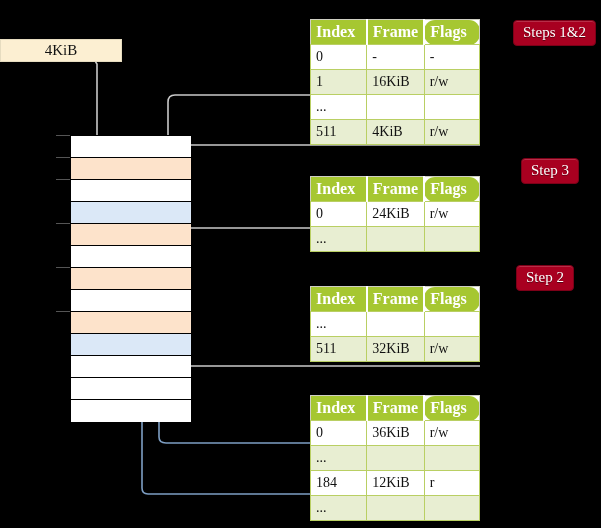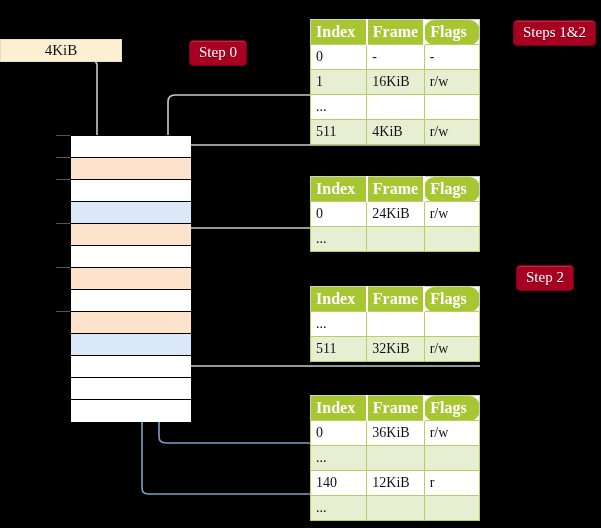--- a/index.html
+++ b/index.html
@@ -144,22 +144,22 @@
 
     <path d="M480,366 L189,366 Q183,366 183,360 L183,320" fill="none" stroke="#c9c9c9" stroke-width="1.6" marker-end="url(#ah-gray)"></path>
 
     <path d="M480,443 L166,443 Q159,443 159,437 L159,338" fill="none" stroke="#7e9fc4" stroke-width="1.6" marker-end="url(#ah-blue)"></path>
 
     <path d="M480,494 L148,494 Q142,494 142,488 L142,222" fill="none" stroke="#7e9fc4" stroke-width="1.6" marker-end="url(#ah-blue)"></path>
   </svg>
 
   <div class="src-box" style="left:0px; top:39px; width:120px;">4KiB</div>
 
-  <div class="step-badge" style="left:189px; top:40px;">Step 0</div>
   <div class="step-badge" style="left:513px; top:20px;">Steps 1&amp;2</div>
+  <div class="step-badge" style="left:521px; top:158px;">Step 3</div>
   <div class="step-badge" style="left:516px; top:265px;">Step 2</div>
 
   <div id="memcol">
       <div class="mrow" style="top: 0px;"></div>
       <div class="mrow orange" style="top: 22px;"></div>
       <div class="mrow" style="top: 44px;"></div>
       <div class="mrow blue" style="top: 66px;"></div>
       <div class="mrow orange" style="top: 88px;"></div>
       <div class="mrow" style="top: 110px;"></div>
       <div class="mrow orange" style="top: 132px;"></div>
@@ -288,21 +288,21 @@
         <td>0</td>
         <td>36KiB</td>
         <td>r/w</td>
       </tr>
       <tr class="alt">
         <td>...</td>
         <td></td>
         <td></td>
       </tr>
       <tr>
-        <td>140</td>
+        <td>184</td>
         <td>12KiB</td>
         <td>r</td>
       </tr>
       <tr class="alt">
         <td>...</td>
         <td></td>
         <td></td>
       </tr>
     </tbody>
   </table>

